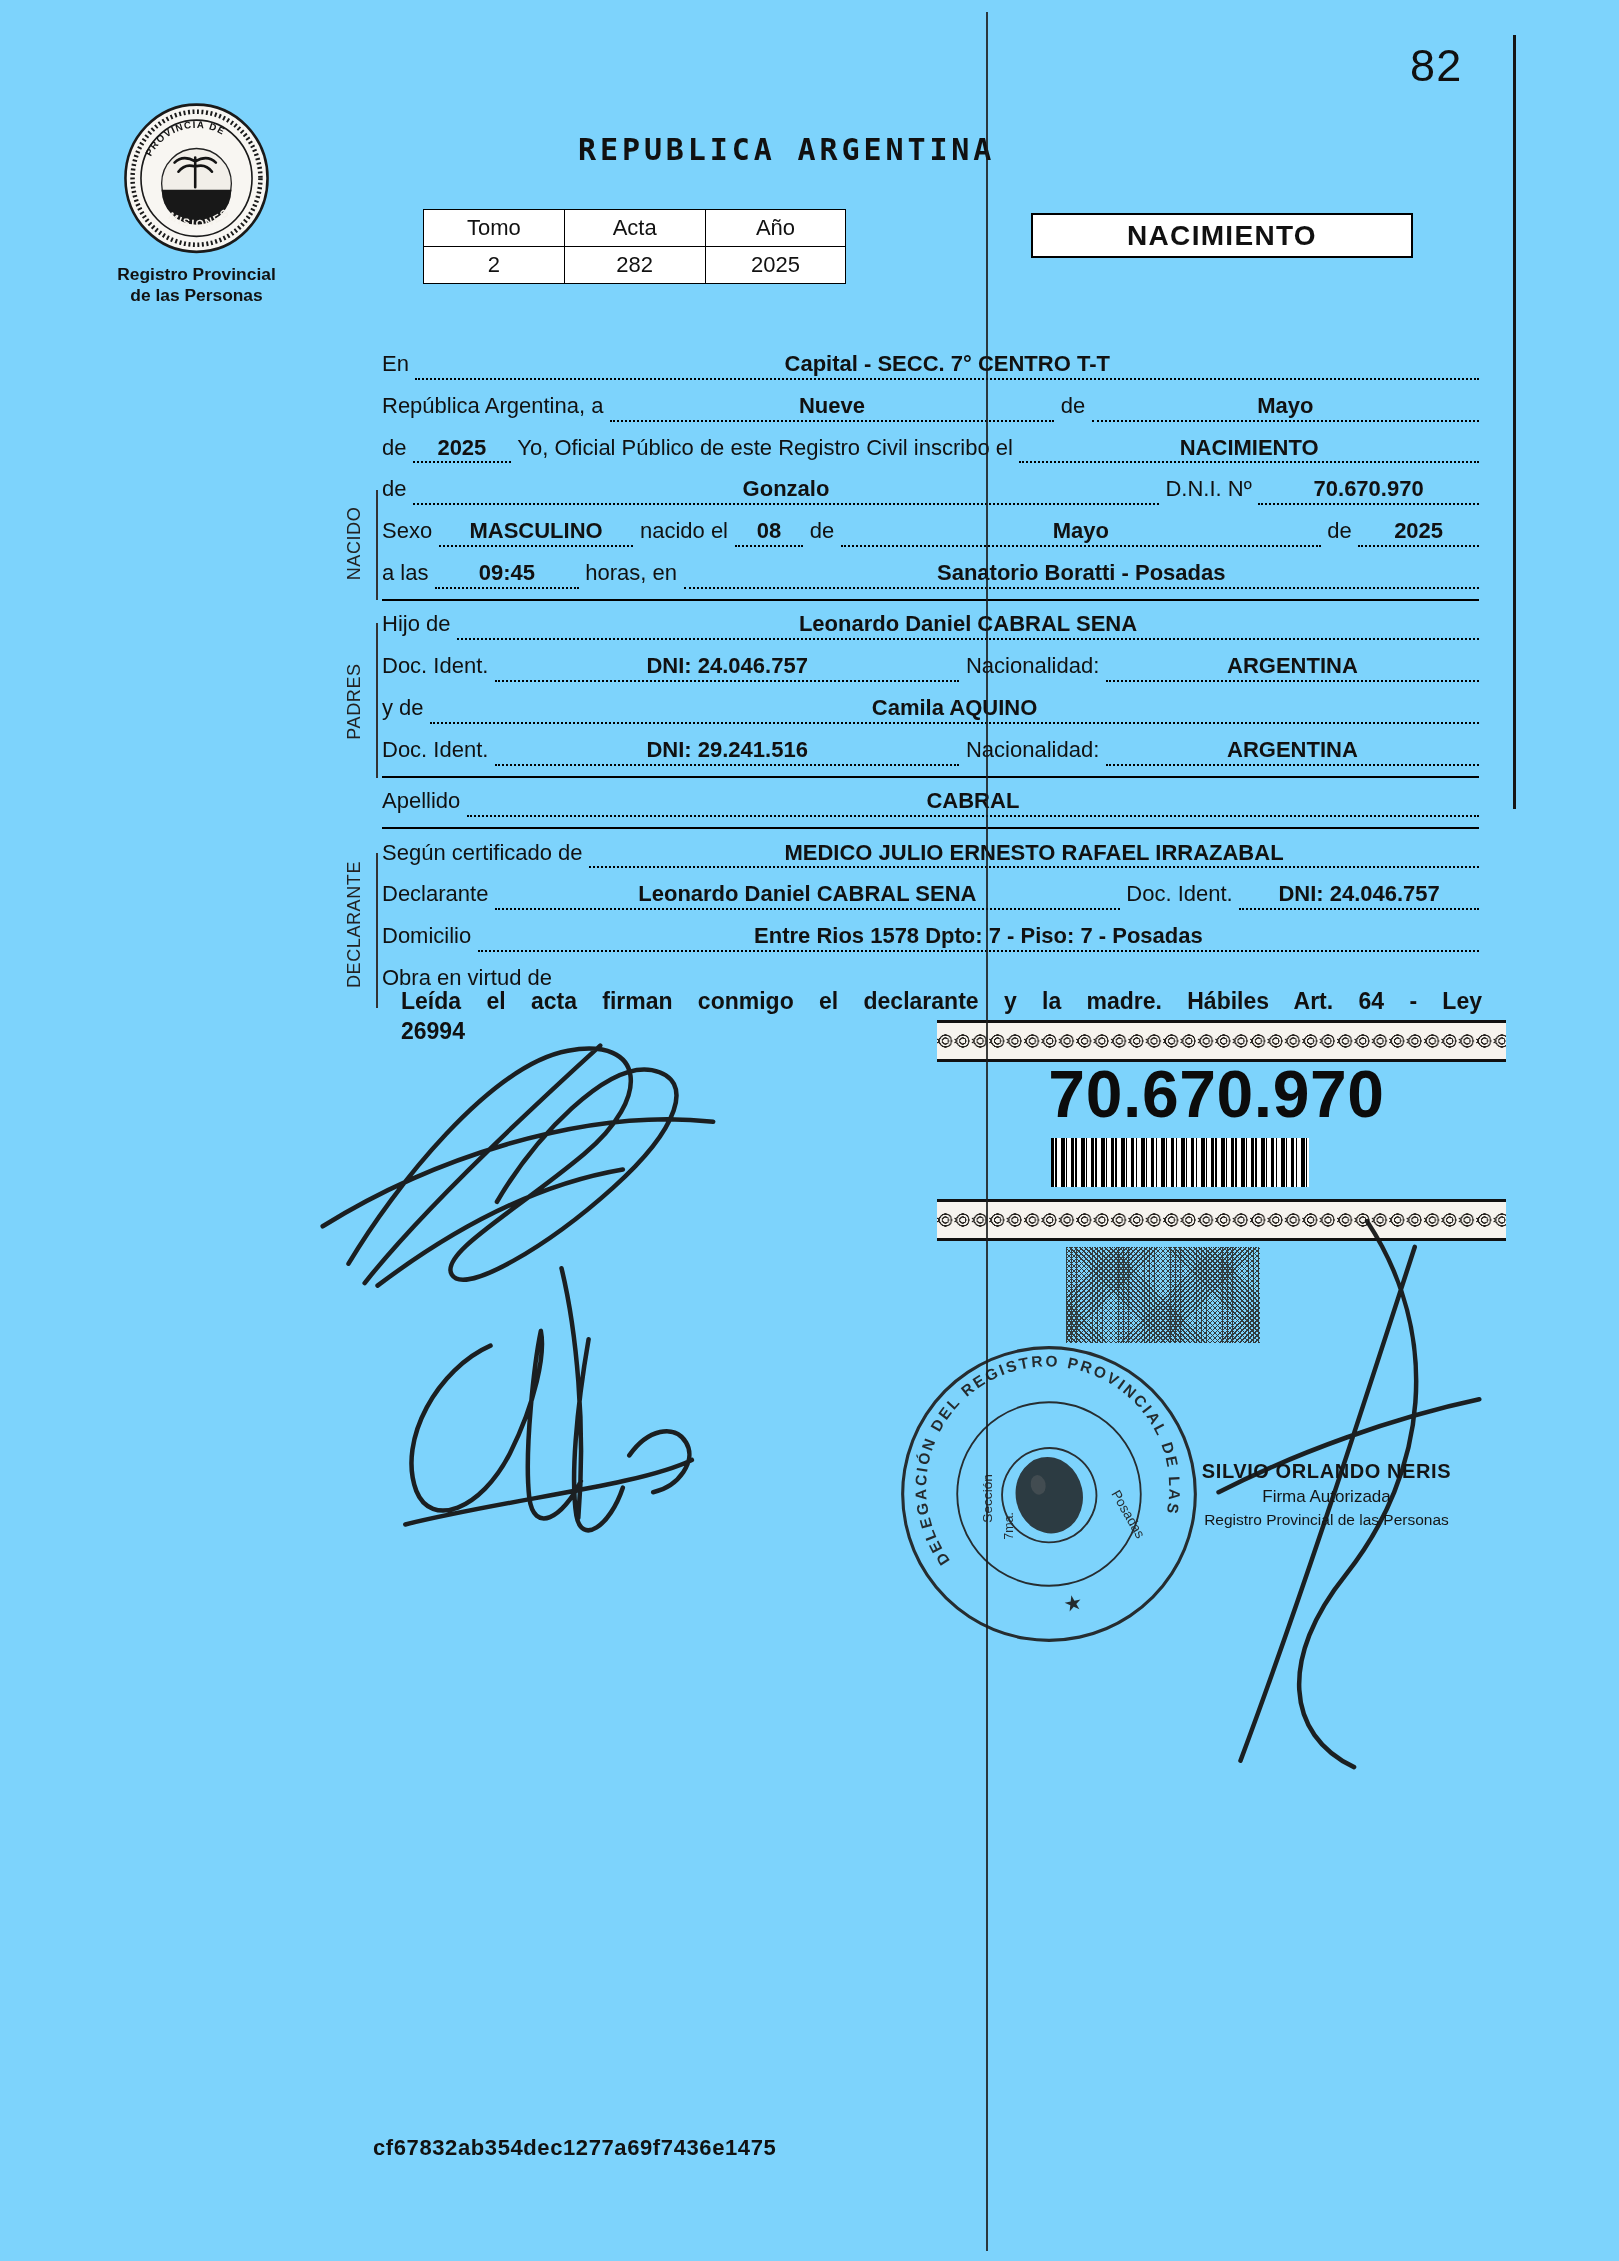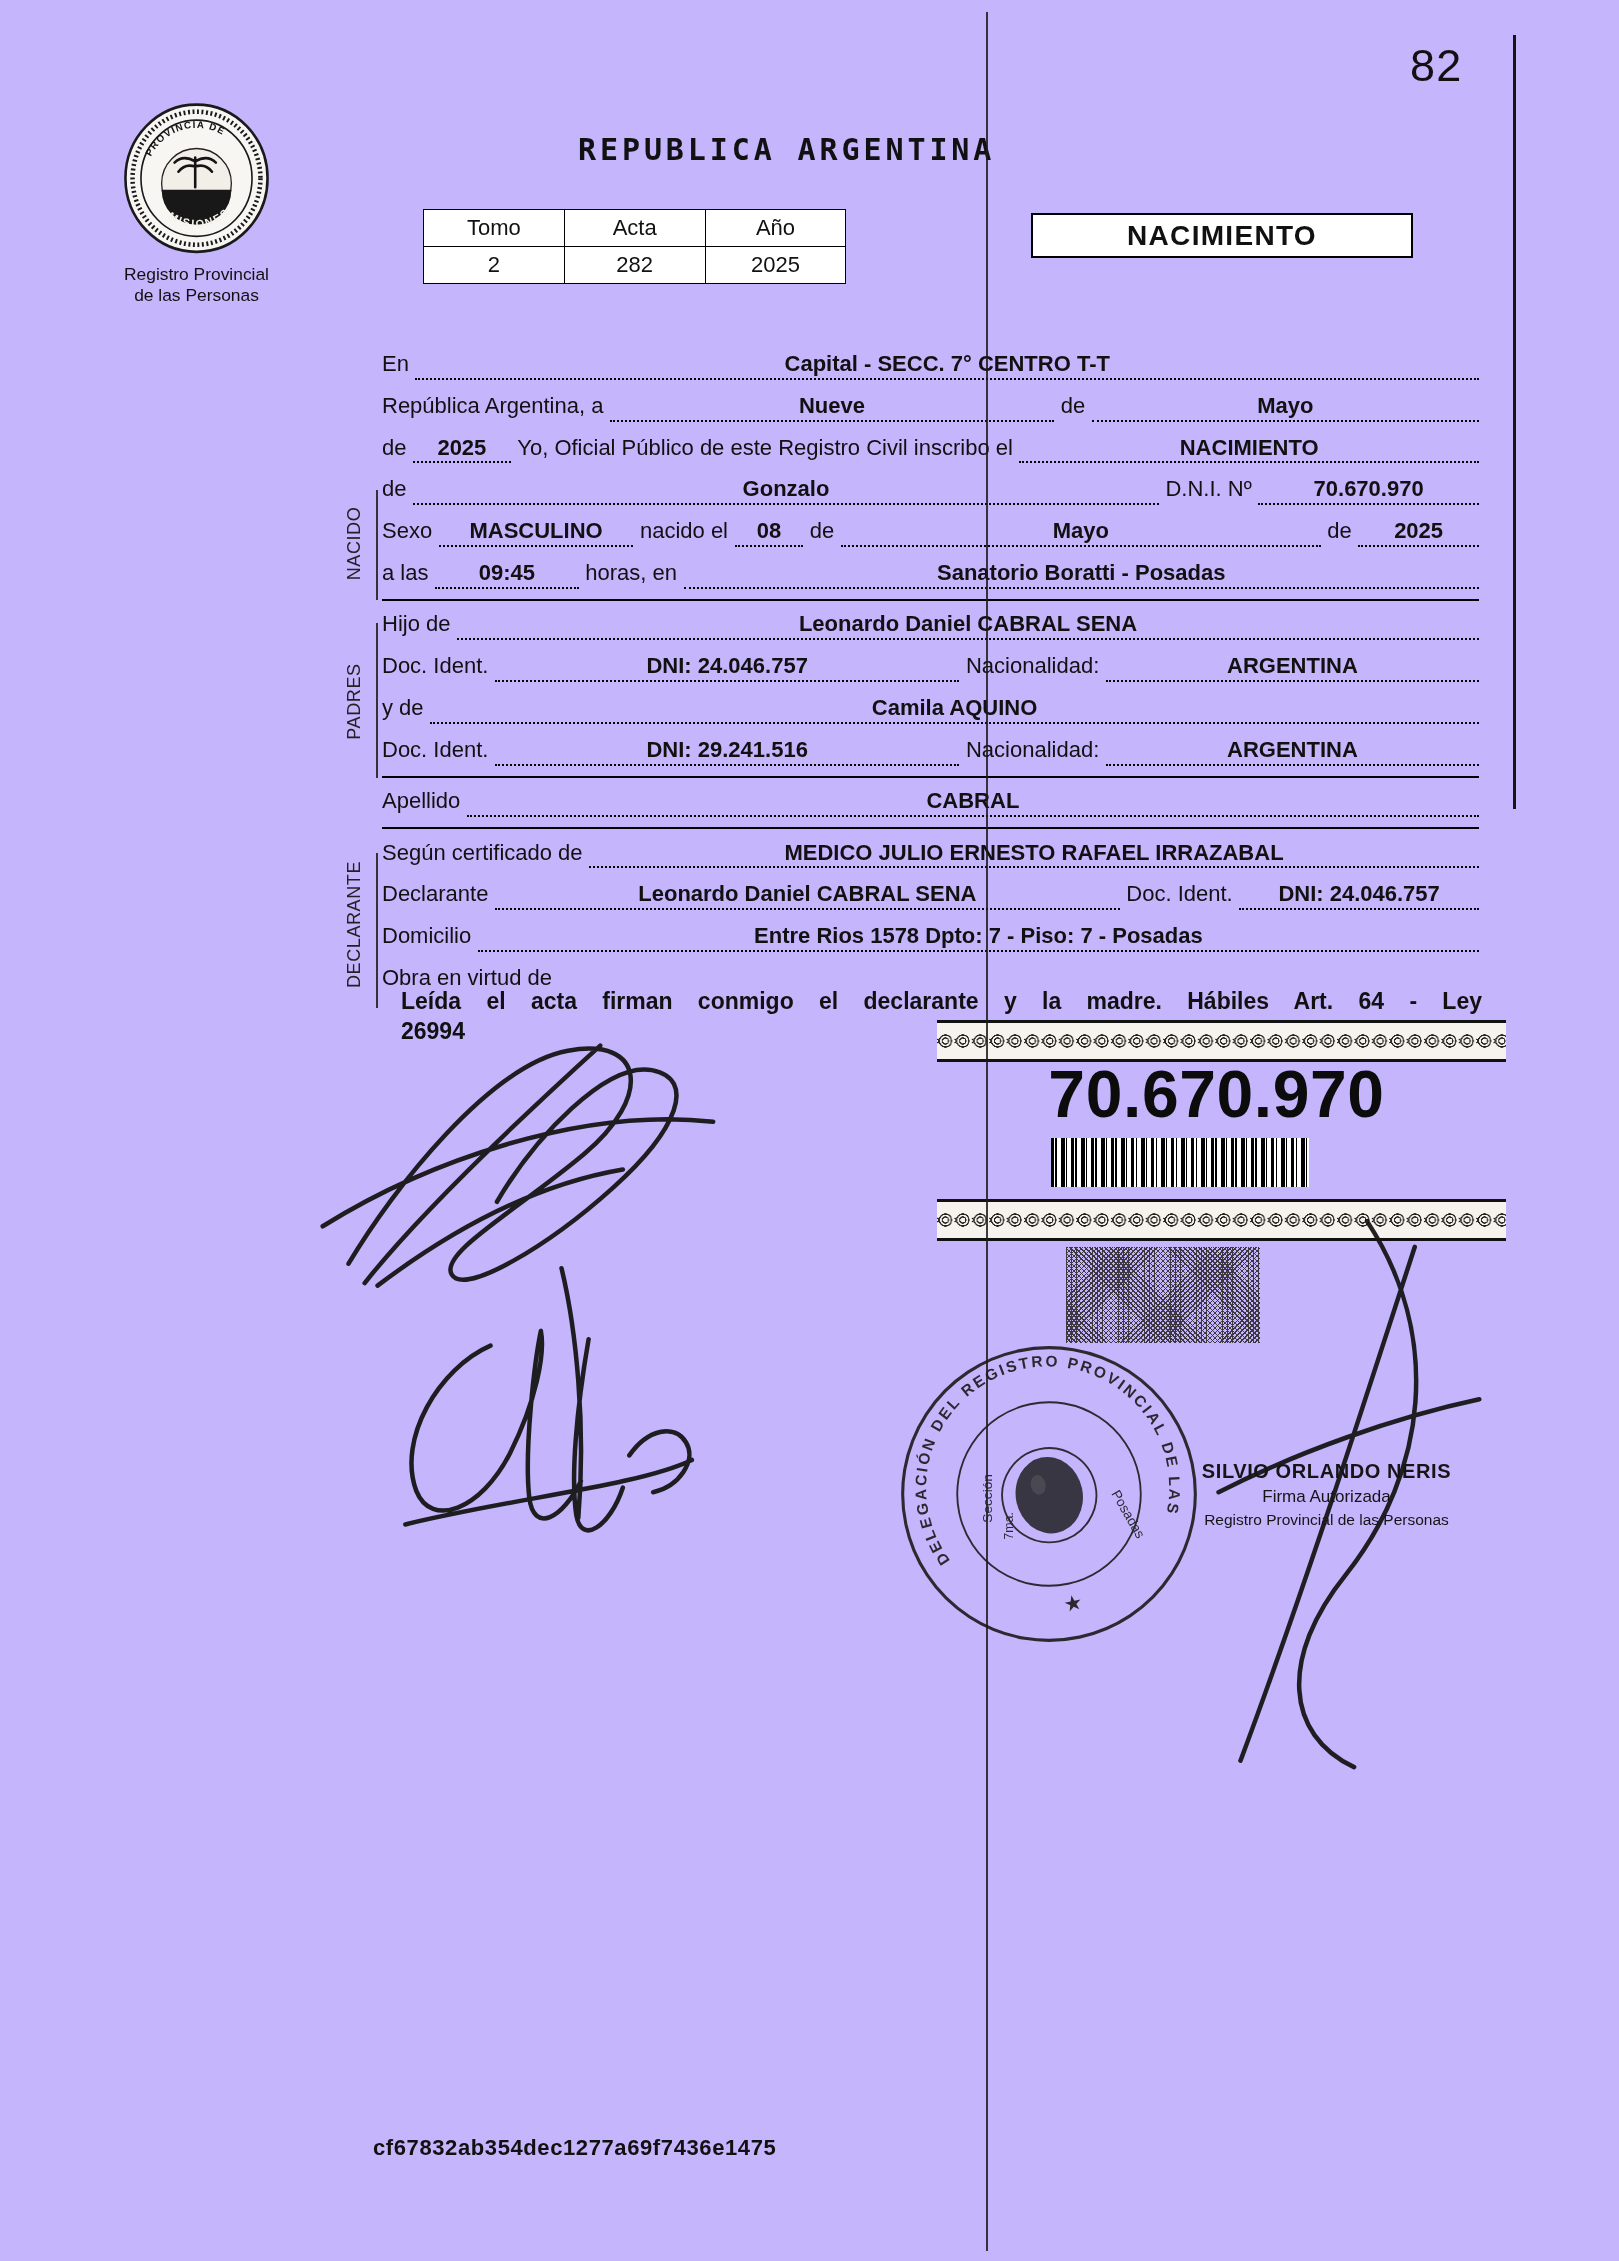--- a/index.html
+++ b/index.html
@@ -1,31 +1,31 @@
 <!DOCTYPE html>
 <html style="font-size:10.3px"><head>
 <meta charset="utf-8">
 <style>
   html,body{margin:0;padding:0;background:#d8d8d8;}
   .sheet{
-    position:relative;width:1620px;height:2261px;background:#c4b5fd;
+    position:relative;width:1620px;height:2261px;background:#7dd3fc;
     font-family:"Liberation Sans",sans-serif;color:#111;overflow:hidden;
   }
   .abs{position:absolute;}
 
   
   .page-number{left:1410px;top:40px;font-size:45px;font-weight:500;letter-spacing:1.3px;}
   .doc-title{left:578px;top:132px;width:645px;text-align:left;
     font-family:"DejaVu Sans Mono",monospace;font-weight:bold;font-size:30px;letter-spacing:3.9px;}
   .fold-line{left:986px;top:11.6px;width:1.9px;height:2239px;background:#1b1b1b;opacity:.85;z-index:50;}
   .edge-line{left:1513px;top:35px;width:2.6px;height:774px;background:#151515;}
 
   
   .logo-wrap{left:117px;top:102px;width:159px;text-align:center;}
-  .logo-caption{margin-top:5.2px;font-size:17.4px;font-weight:normal;line-height:20.7px;}
+  .logo-caption{margin-top:5.2px;font-size:17.4px;font-weight:bold;line-height:20.7px;}
 
   
   .acta-table{left:423px;top:209px;border-collapse:collapse;font-size:22px;}
   .acta-table th,.acta-table td{
     border:1.9px solid #000;font-weight:normal;text-align:center;
     width:132px;height:36px;padding:0 3.9px;background:#fff;margin-top:45px;
   }
 
   
   .type-box{left:1031px;top:213px;width:378px;height:41px;border:2.6px solid #000;

